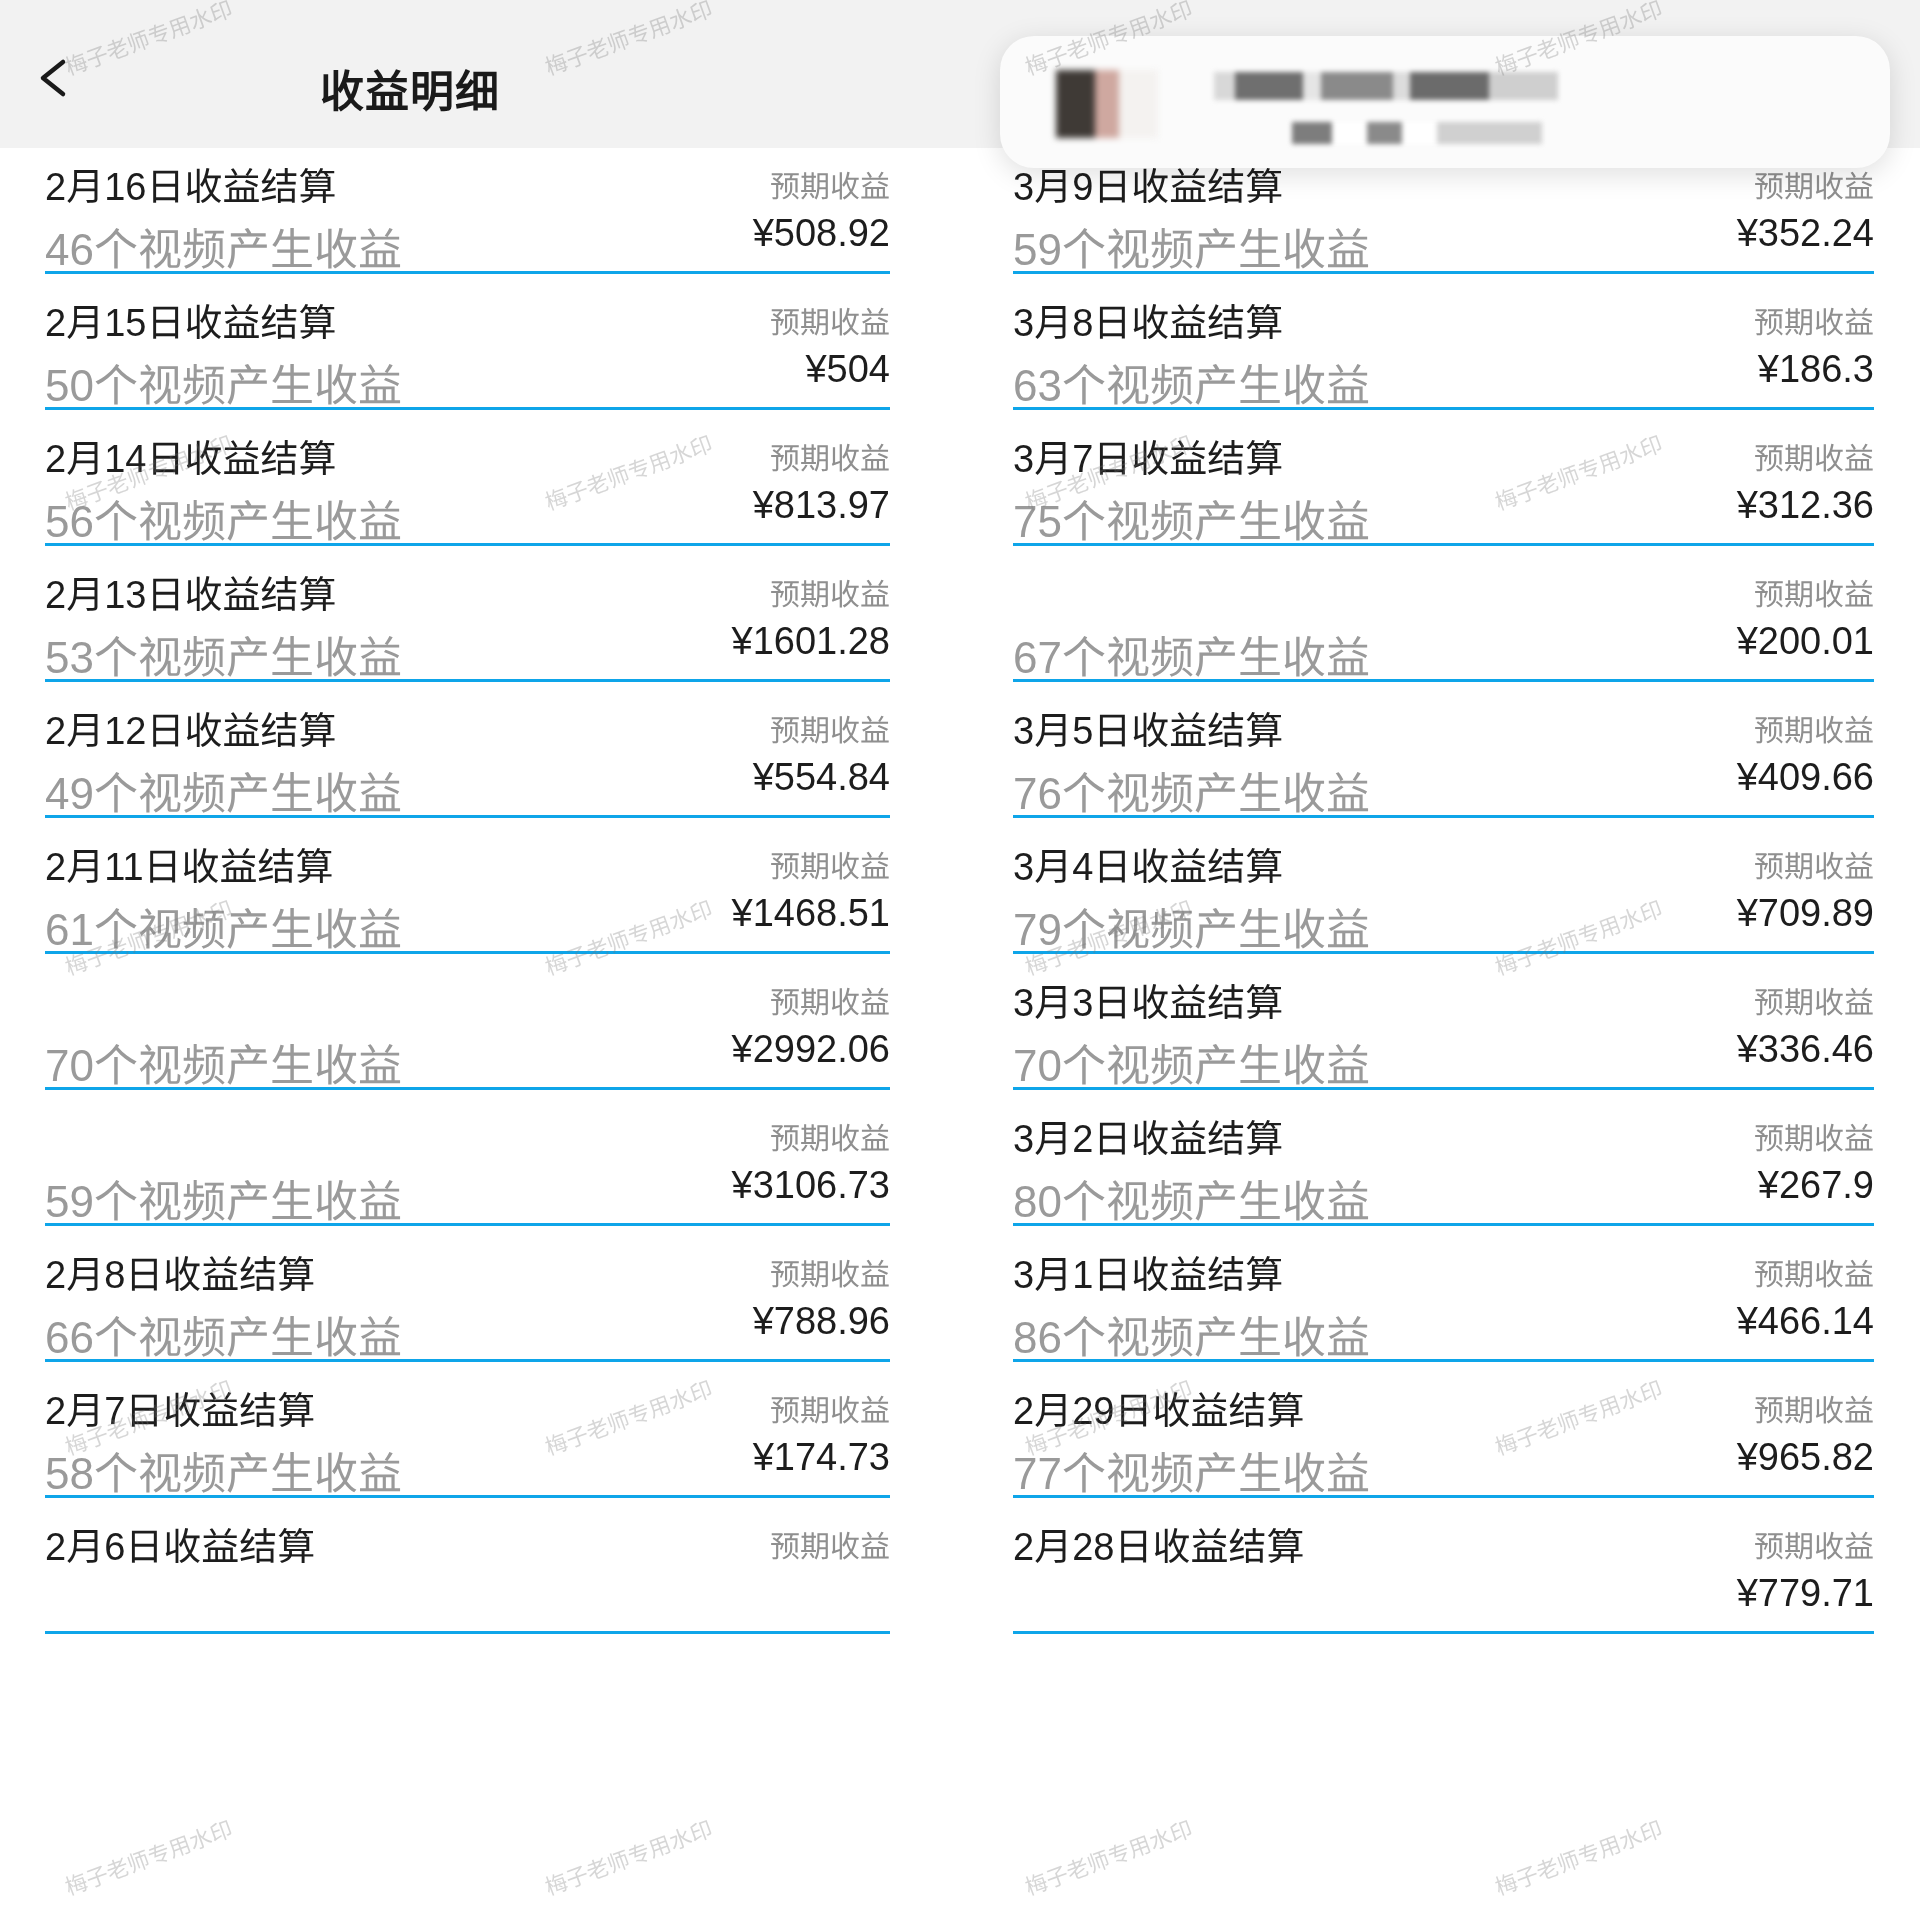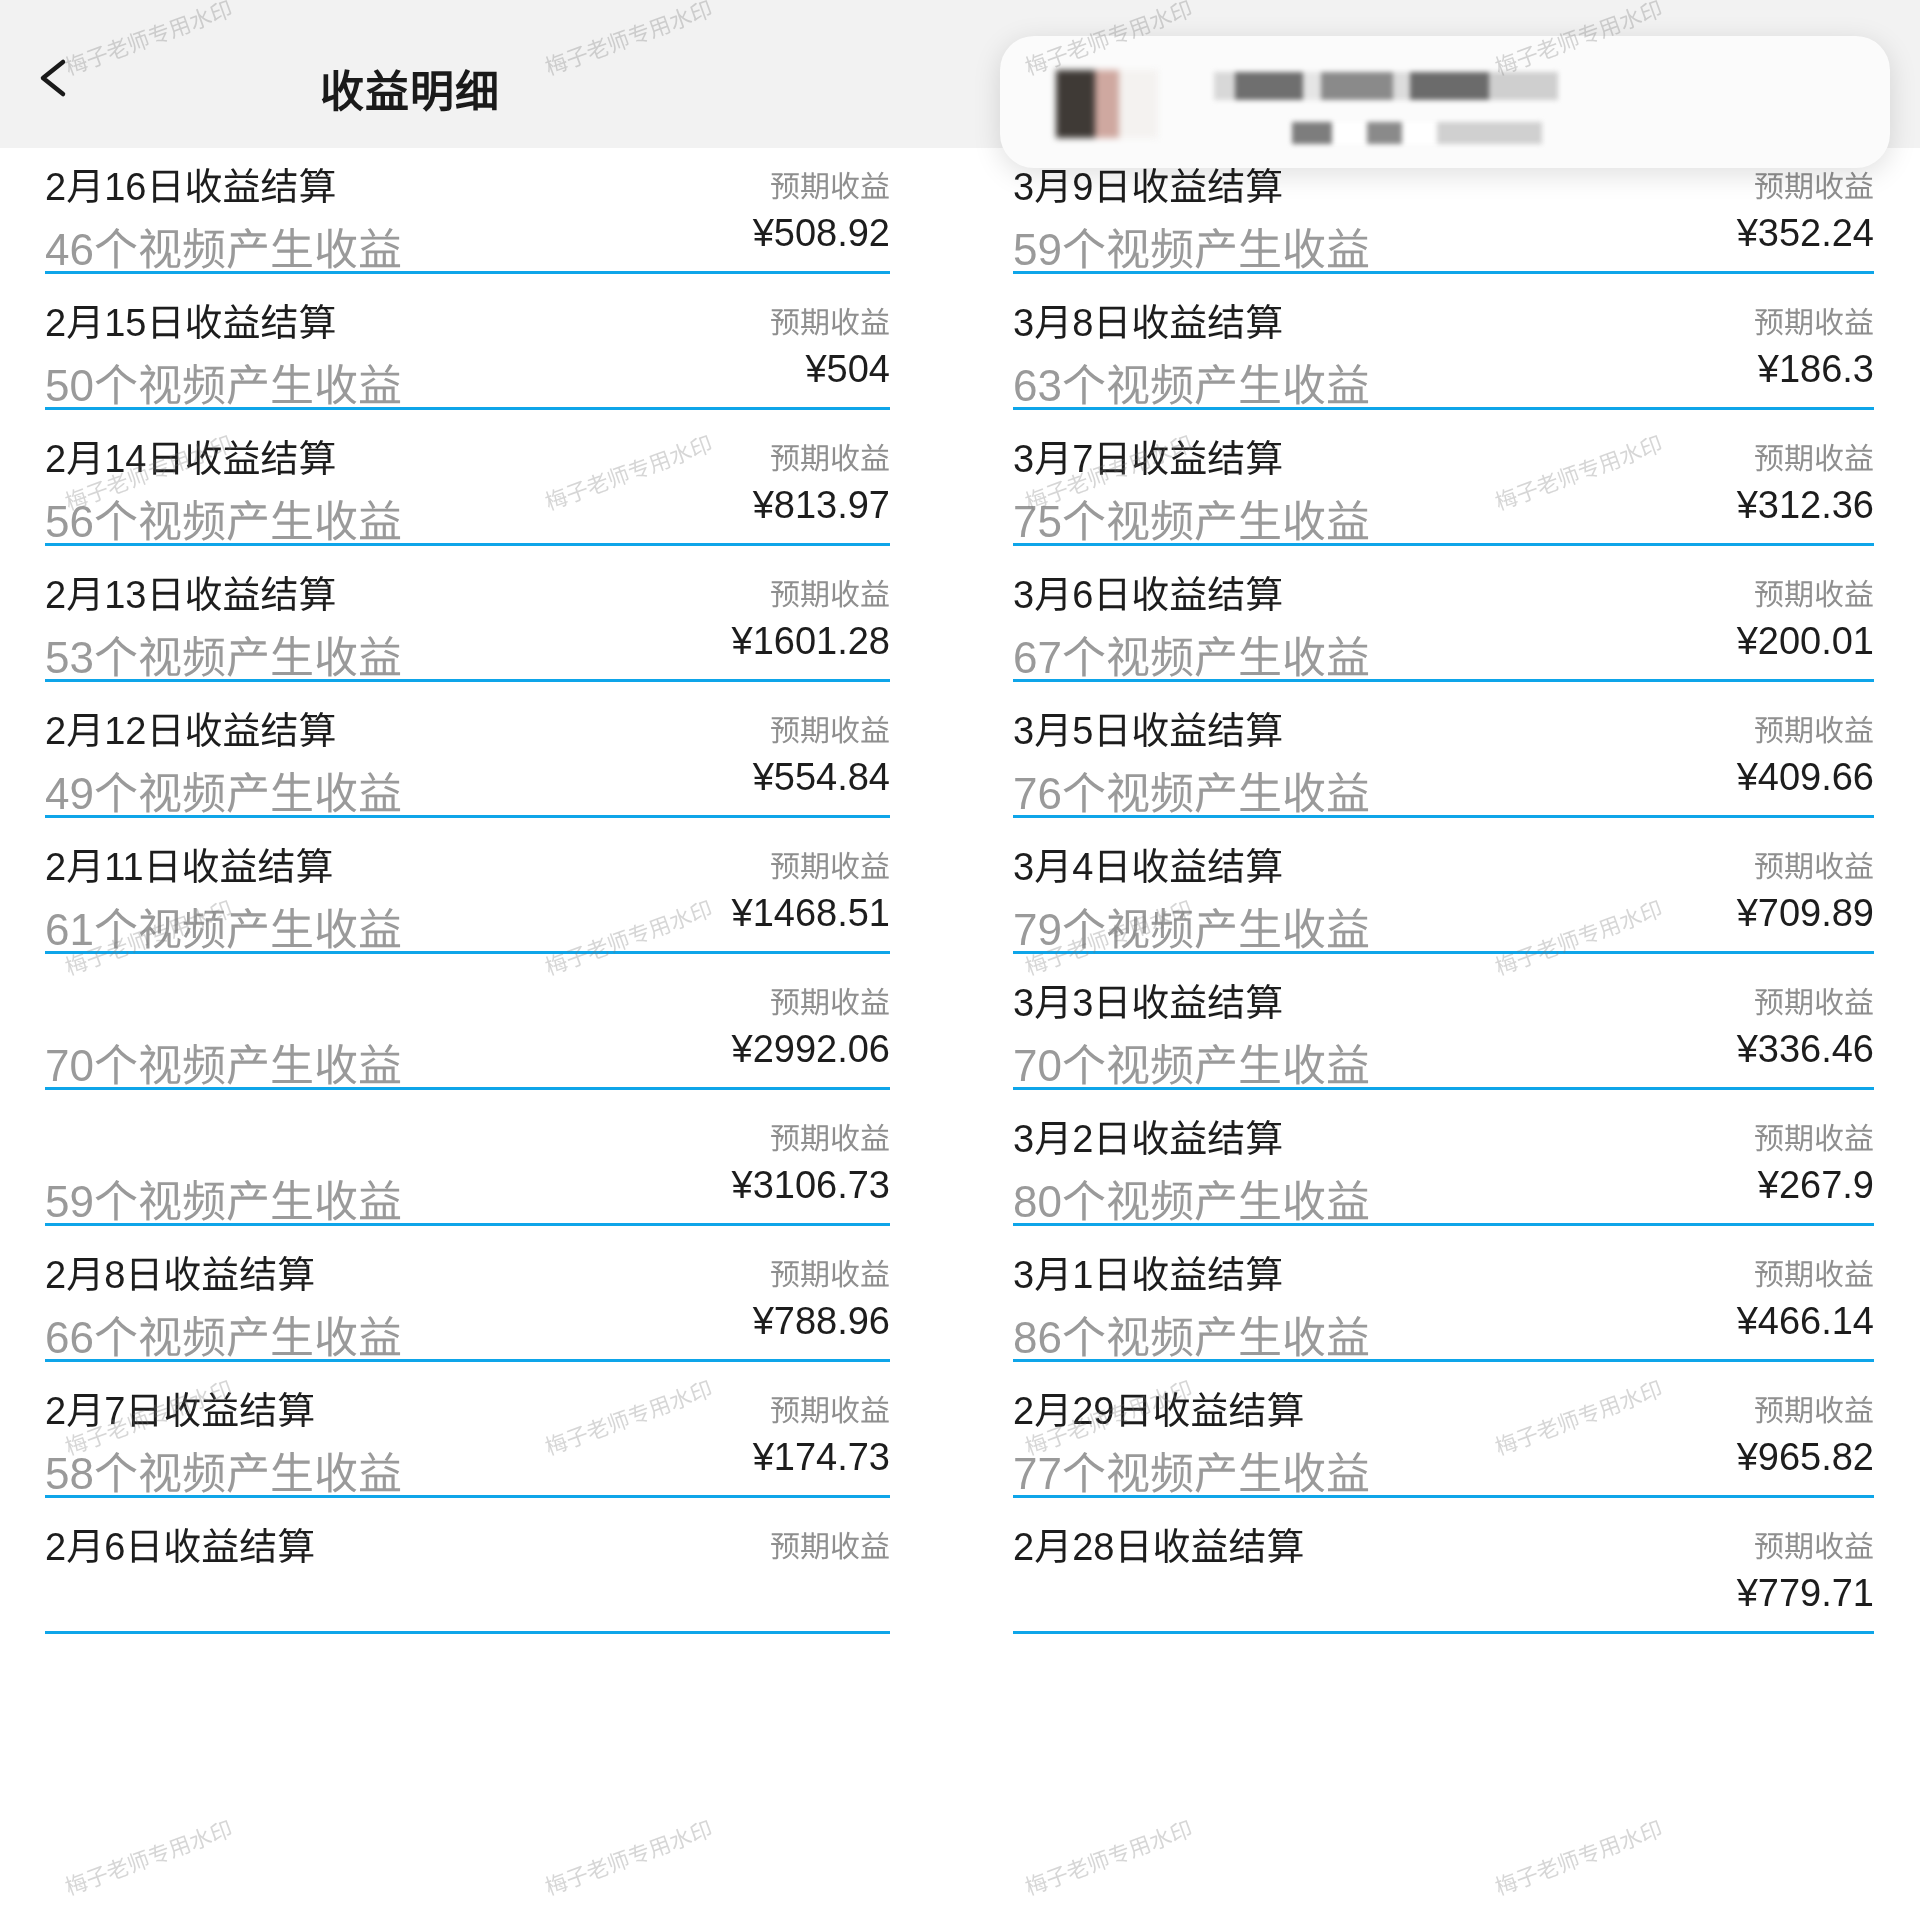--- a/index.html
+++ b/index.html
@@ -253,21 +253,20 @@
         <div class="r-label">预期收益</div>
         <div class="r-amount">¥186.3</div>
       </div>
       <div class="row">
         <div class="r-title">3月7日收益结算</div>
         <div class="r-sub">75个视频产生收益</div>
         <div class="r-label">预期收益</div>
         <div class="r-amount">¥312.36</div>
       </div>
       <div class="row">
-        <div class="r-title">3月6日收益结算</div>
         <div class="r-sub">67个视频产生收益</div>
         <div class="r-label">预期收益</div>
         <div class="r-amount">¥200.01</div>
       </div>
       <div class="row">
         <div class="r-title">3月5日收益结算</div>
         <div class="r-sub">76个视频产生收益</div>
         <div class="r-label">预期收益</div>
         <div class="r-amount">¥409.66</div>
       </div>

